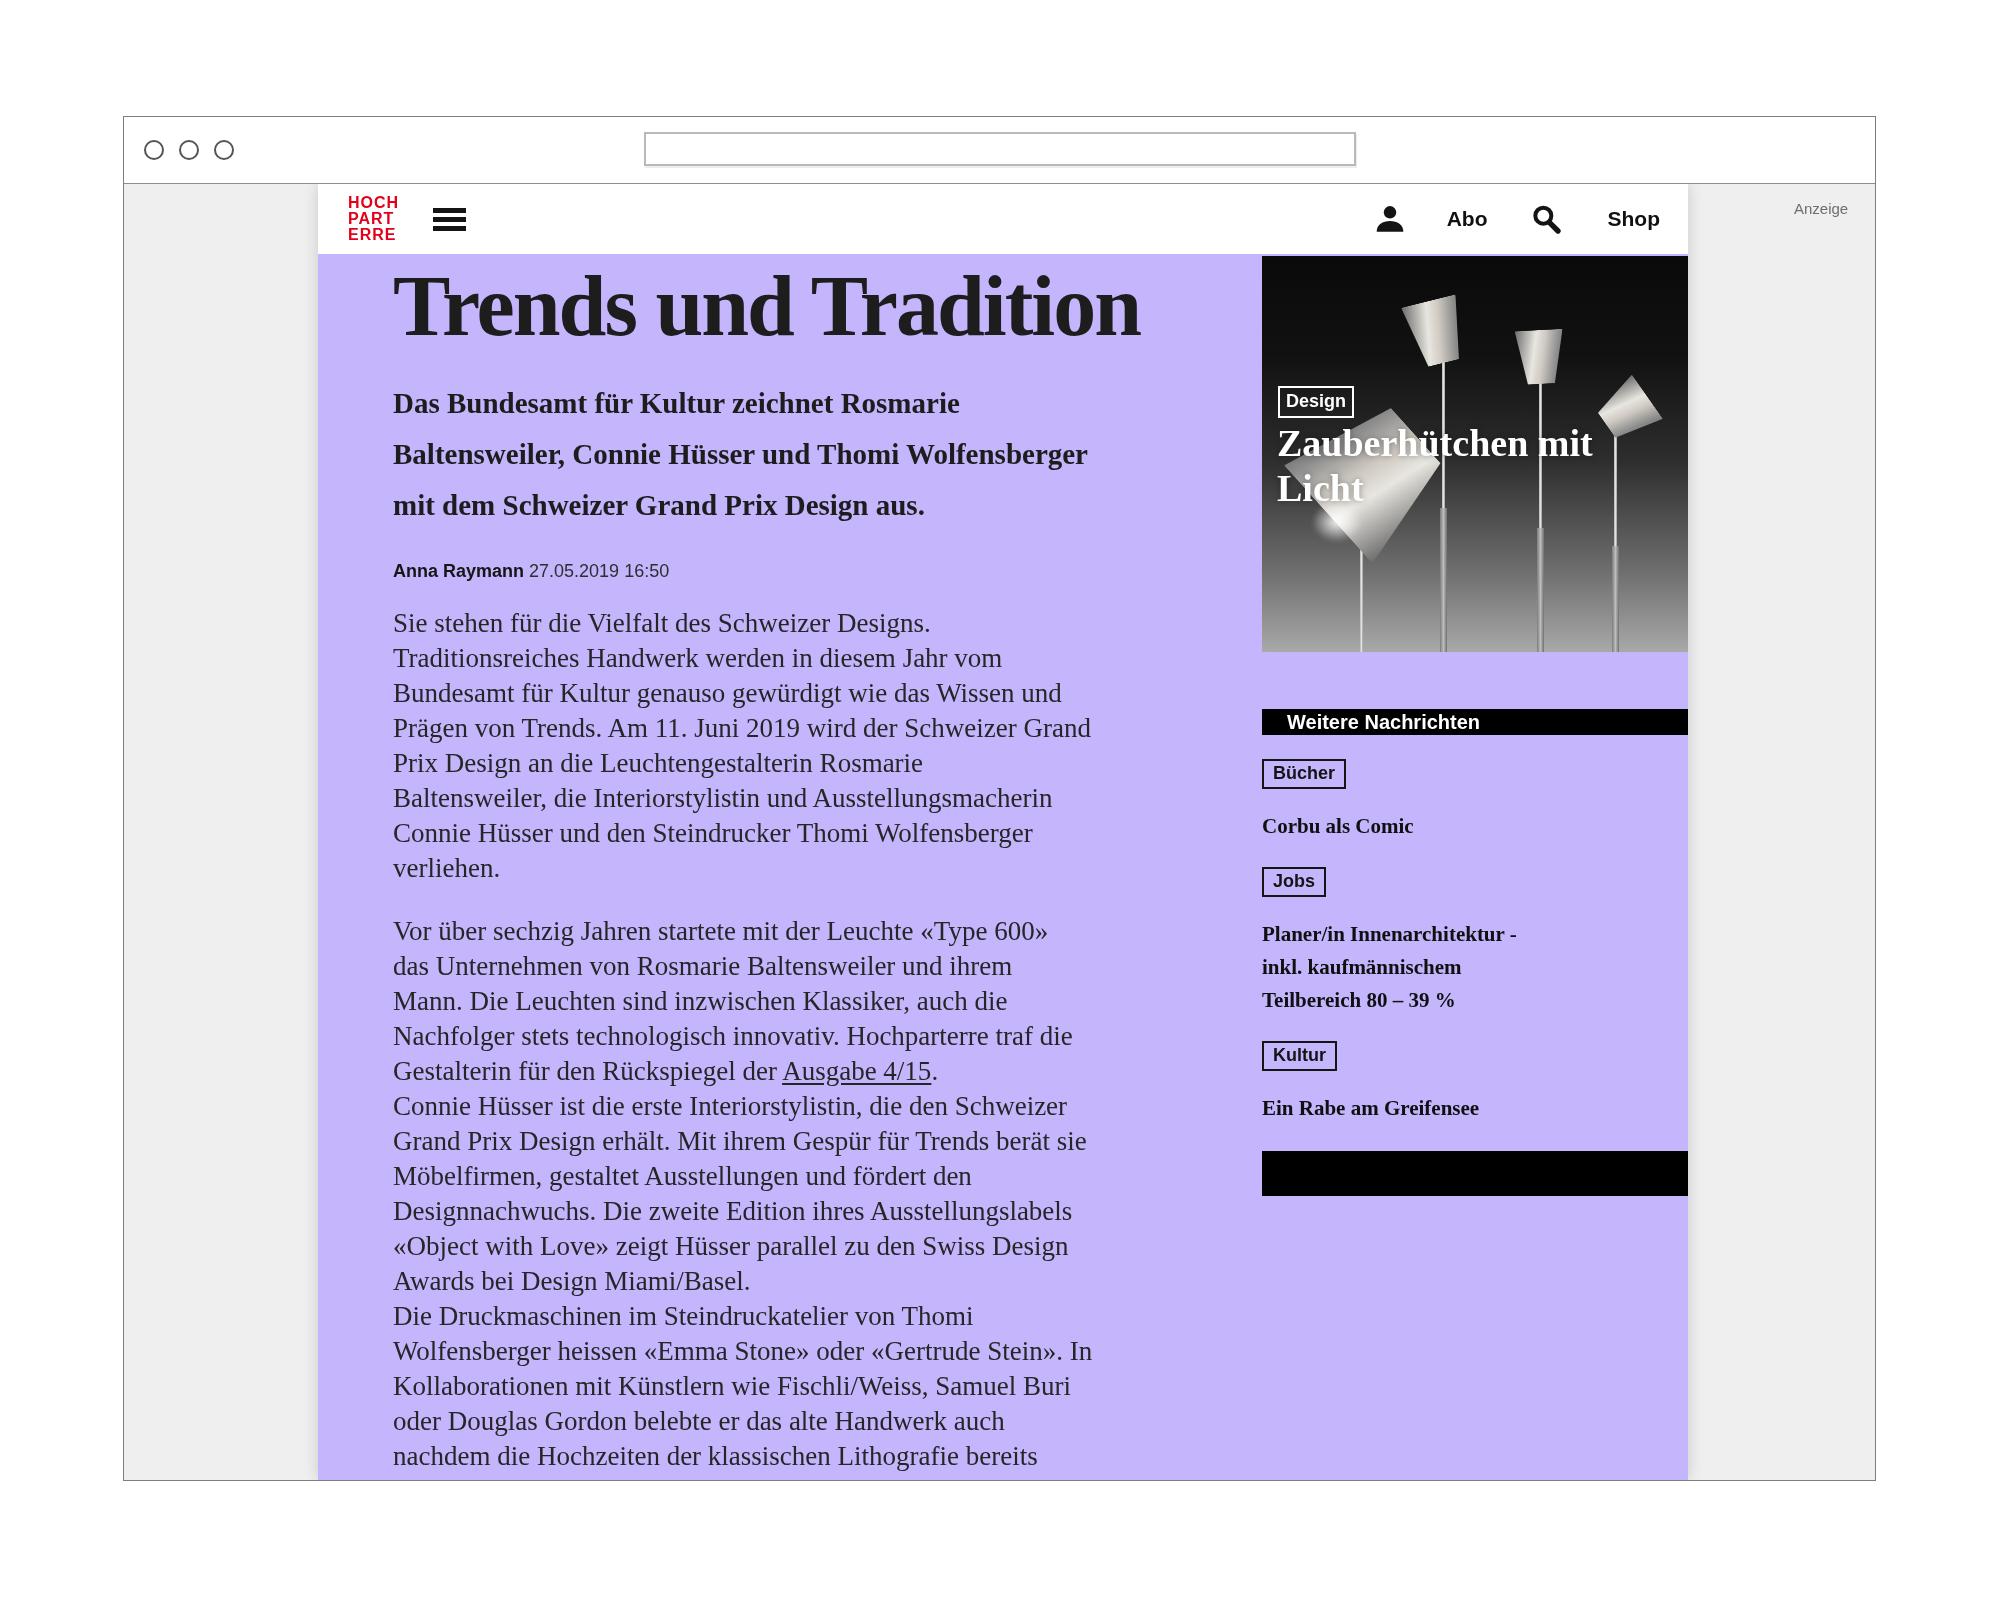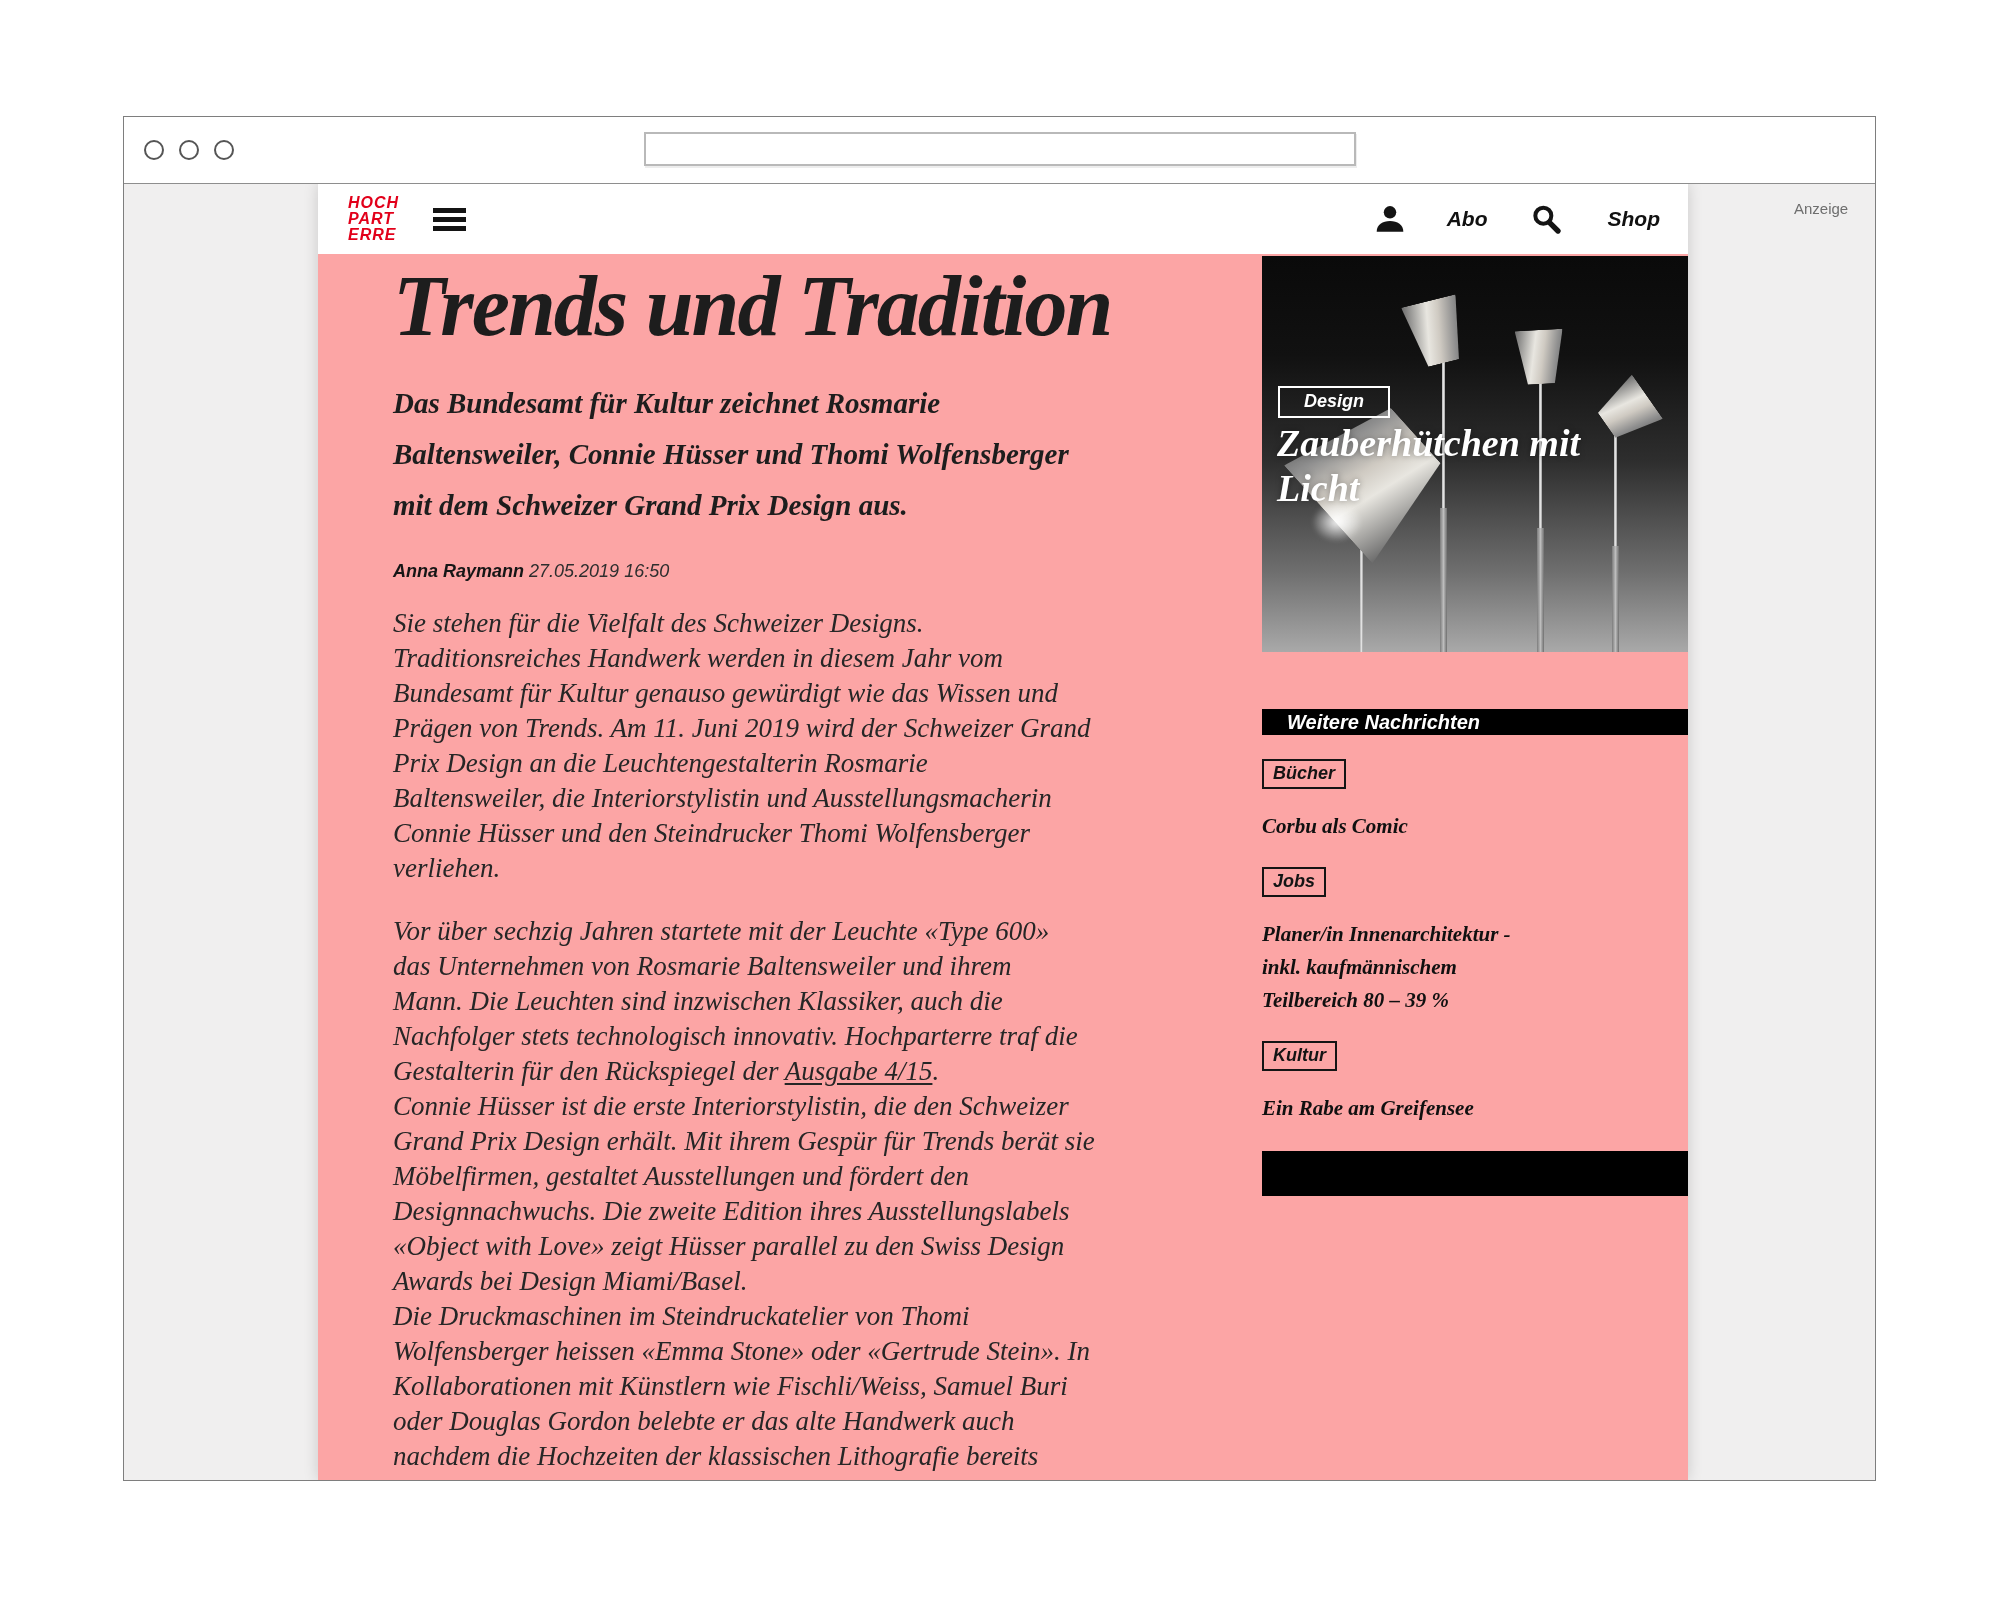--- a/index.html
+++ b/index.html
@@ -12,22 +12,22 @@
   .chrome{position:relative;height:66px;background:#ffffff;border-bottom:1px solid #8e8e8e;}
   .win-dot{position:absolute;top:23px;width:20px;height:20px;border:2px solid #555;
     border-radius:50%;background:#fff;box-sizing:border-box;}
   .dot1{left:20px;}.dot2{left:55px;}.dot3{left:90px;}
   .url-box{position:absolute;left:520px;top:15px;width:712px;height:34px;
     border:2px solid #b9b9b9;background:#fff;box-shadow:1px 2px 0 rgba(0,0,0,0.07);
     box-sizing:border-box;font-size:16px;padding:0 10px;color:#333;outline:none;}
 
   
   .page{position:absolute;left:0;top:67px;right:0;bottom:0;background:#f0efef;overflow:hidden;}
-  .content{position:absolute;left:194px;top:0;width:1370px;bottom:0;background:#fca5a5;
-    box-shadow:0 0 14px rgba(0,0,0,0.16);font-style:italic;}
+  .content{position:absolute;left:194px;top:0;width:1370px;bottom:0;background:#c4b5fd;
+    box-shadow:0 0 14px rgba(0,0,0,0.16);}
   .anzeige{position:absolute;left:1670px;top:16px;font-size:15px;color:#6e6e6e;}
 
   
   .site-header{position:relative;height:70px;background:#fff;display:flex;align-items:center;}
   .logo{margin-left:30px;display:flex;flex-direction:column;color:#e2001a;
     font-weight:700;font-size:16px;line-height:16px;letter-spacing:1px;cursor:pointer;}
   .hamburger{margin-left:30px;display:flex;flex-direction:column;gap:4px;cursor:pointer;padding:4px;}
   .hamburger span{display:block;width:33px;height:5px;background:#141414;}
   .header-right{margin-left:auto;display:flex;align-items:center;margin-right:28px;}
   .nav-label{font-weight:700;font-size:21px;color:#111;cursor:pointer;}
@@ -58,21 +58,21 @@
   .lamp{position:absolute;clip-path:polygon(0% 0%,100% 0%,78% 100%,22% 100%);
     background:linear-gradient(100deg,#6b6b6b 0%,#e8e6e0 38%,#cfcac2 55%,#8f8f8f 78%,#5f5f5f 100%);}
   .lampA{left:44px;top:160px;width:132px;height:118px;transform:rotate(-132deg);}
   .lampB{left:146px;top:44px;width:56px;height:64px;transform:rotate(-14deg);}
   .lampC{left:254px;top:74px;width:48px;height:54px;transform:rotate(-3deg);}
   .lampD{left:338px;top:130px;width:54px;height:50px;transform:rotate(55deg);}
   .glow{position:absolute;left:40px;top:238px;width:70px;height:56px;
     background:radial-gradient(closest-side,rgba(255,255,255,0.95),rgba(255,255,255,0) 72%);
     filter:blur(2px);}
   .design-tag{position:absolute;left:16px;top:130px;border:2px solid #fff;color:#fff;
-    font-weight:700;font-size:18px;line-height:1;padding:4px 24px 6px;}
+    font-weight:700;font-size:18px;line-height:1;padding:4px 6px 6px;}
   .teaser-title{position:absolute;left:15px;top:165px;color:#fff;width:390px;
     font-family:"Liberation Serif",serif;font-weight:700;font-size:38px;line-height:45px;
     white-space:pre-line;text-shadow:0 0 6px rgba(0,0,0,0.35);}
   .section-bar{margin-top:57px;height:26px;background:#000;color:#fff;display:flex;
     align-items:center;padding-left:25px;font-weight:700;font-size:20px;box-sizing:border-box;}
   .news-item{margin-top:24px;cursor:pointer;}
   .news-tag{display:inline-block;border:2px solid #141414;padding:3px 9px 5px;
     font-weight:700;font-size:18px;line-height:1;color:#141414;}
   .news-title{margin-top:21px;font-family:"Liberation Serif",serif;font-weight:700;
     font-size:21px;line-height:33px;color:#101010;white-space:pre-line;}

